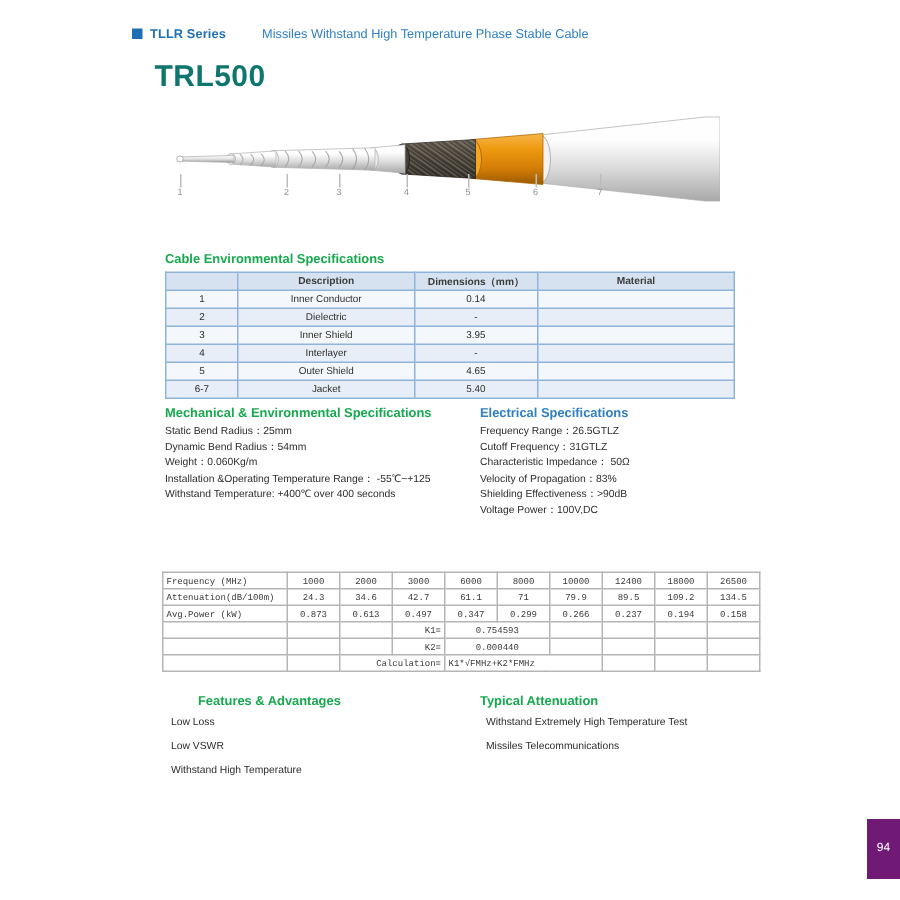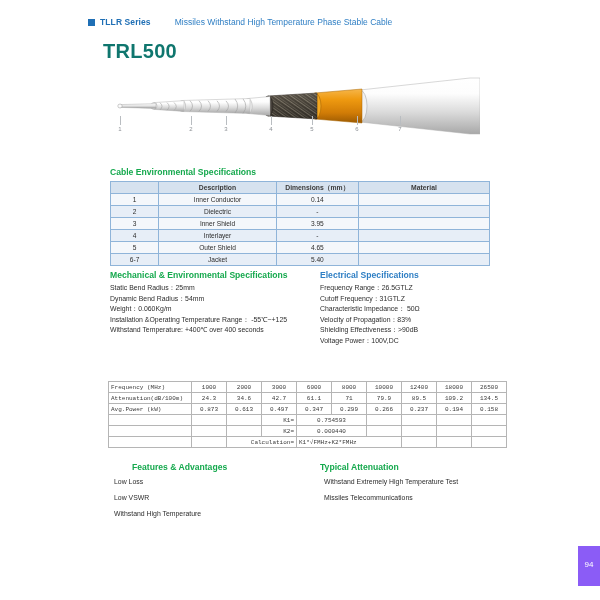--- a/index.html
+++ b/index.html
@@ -64,21 +64,21 @@
   .dtable td.kname{text-align:right;}
   .dtable td.kval{text-align:center;}
   .dtable td.blank{border-color:#b5b5b5;}
   .dtable td.calc{text-align:right;}
   .dtable td.formula{text-align:left;}
 
   
   .blist{position:absolute;font-size:6.9px;color:#2d2d2d;line-height:16px;}
 
   
-  .ptab{position:absolute;right:0;top:546px;width:22px;height:40px;background:#8b5cf6;}
+  .ptab{position:absolute;right:0;top:546px;width:22px;height:40px;background:#701a75;}
   .ptab span{position:absolute;left:0;right:0;top:14px;text-align:center;
              font-size:8px;color:#ffffff;}
 </style>
 </head>
 <body>
 
 <div class="page">
 
   <div class="hdr">
     <span class="hdr-bullet"></span>

